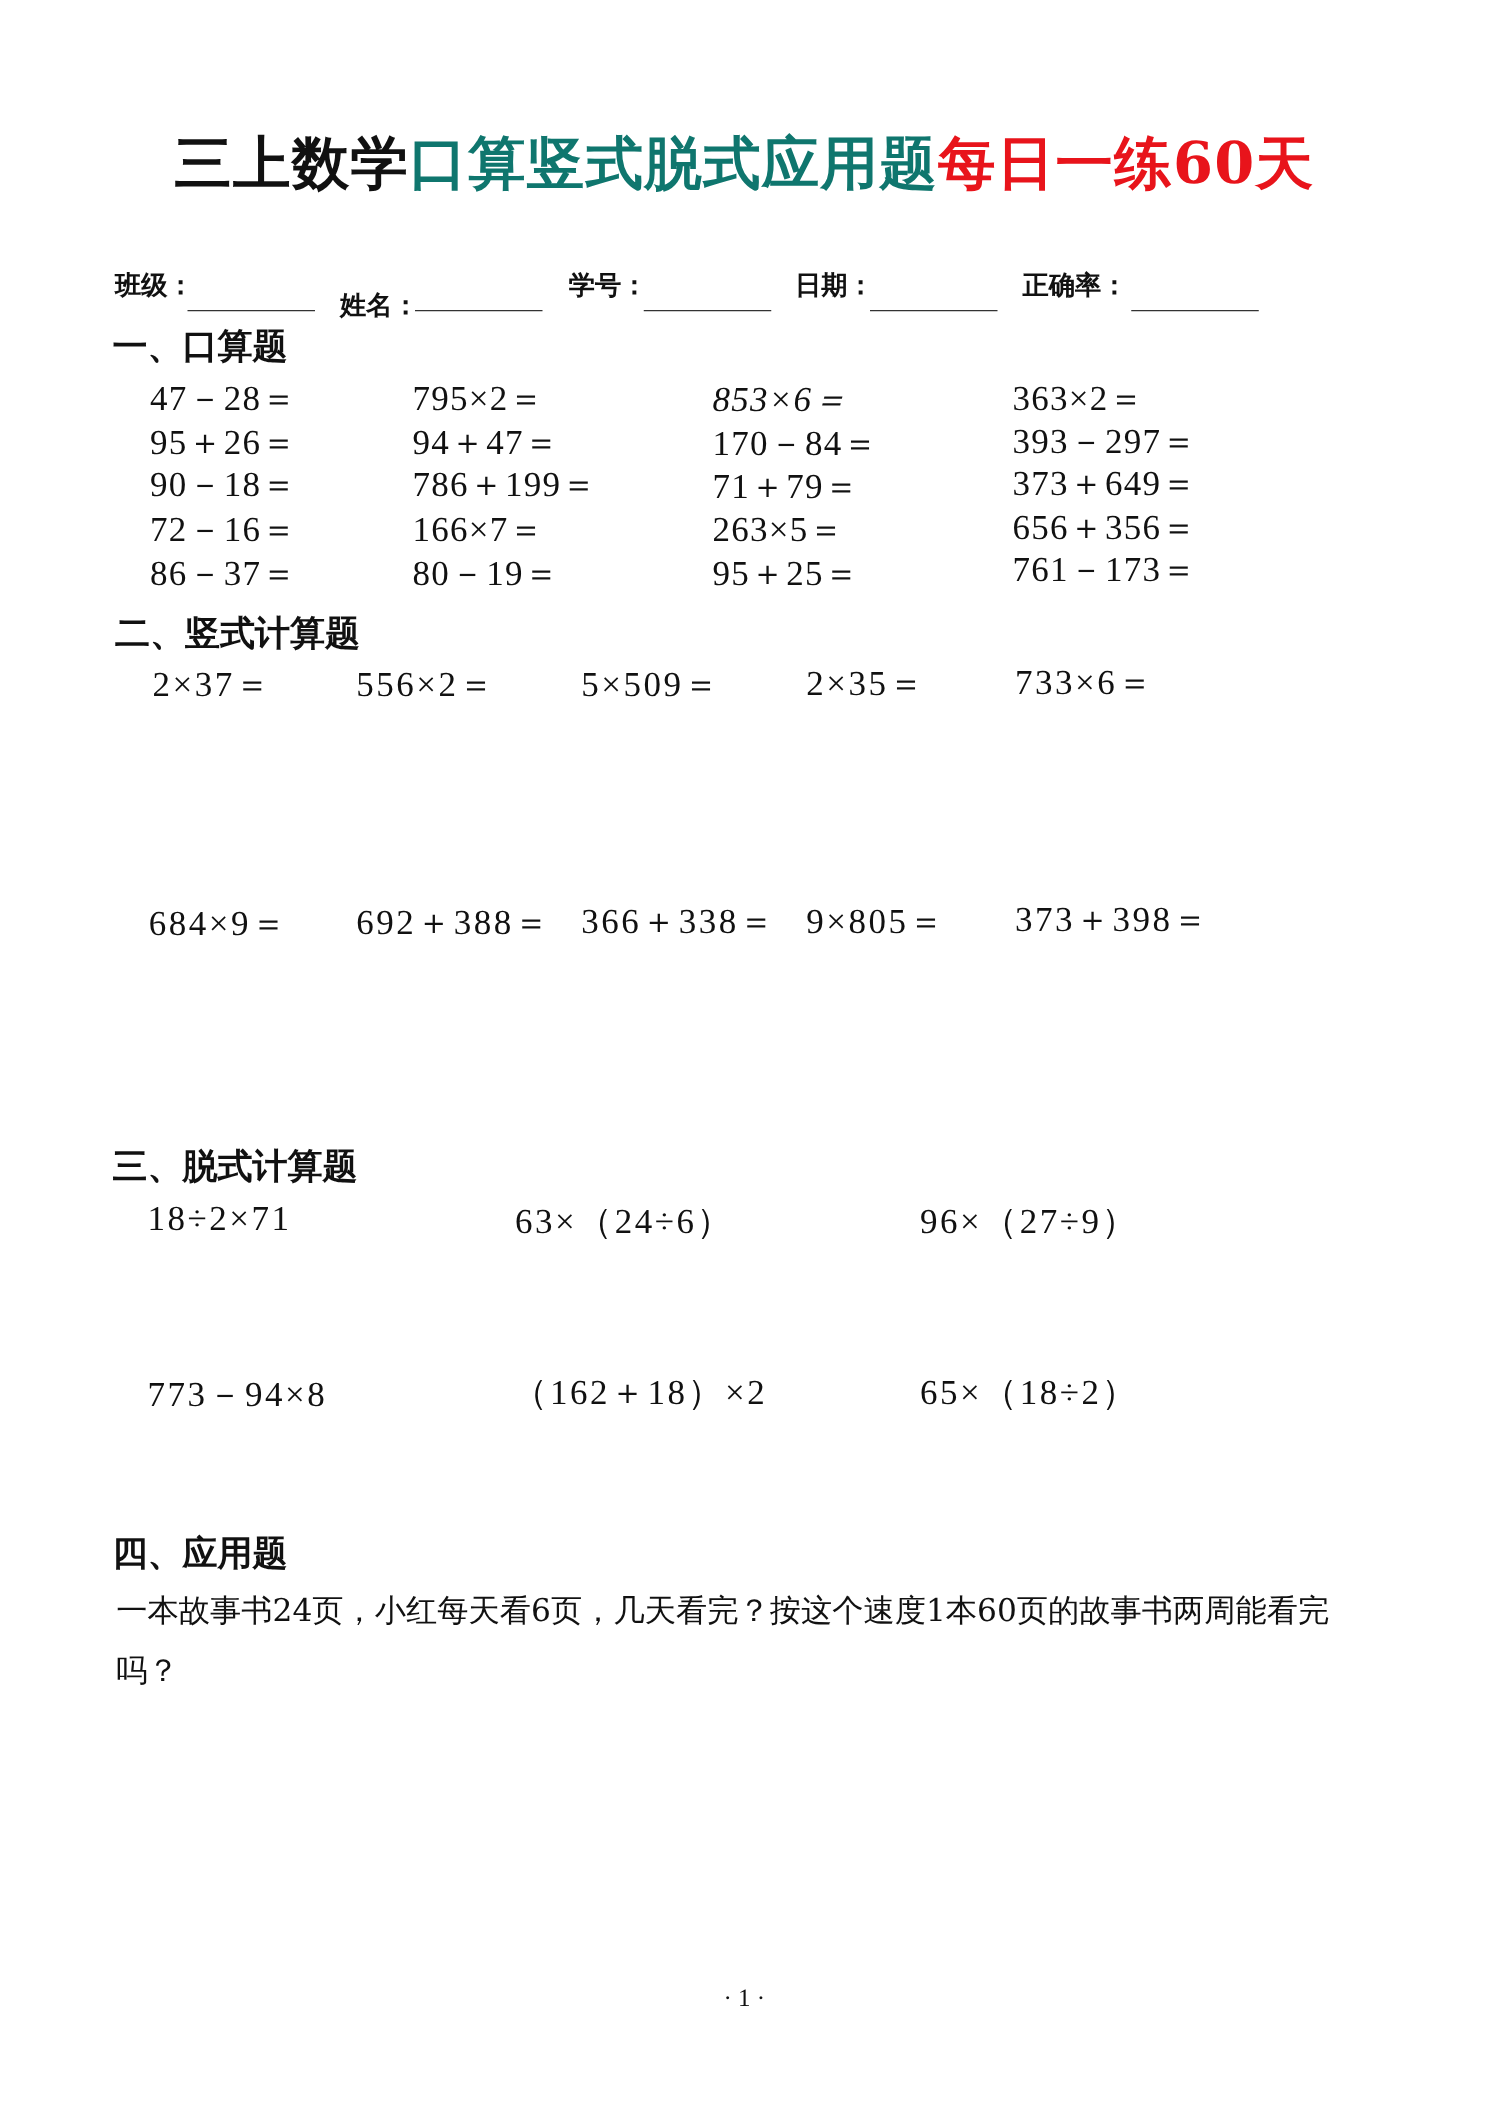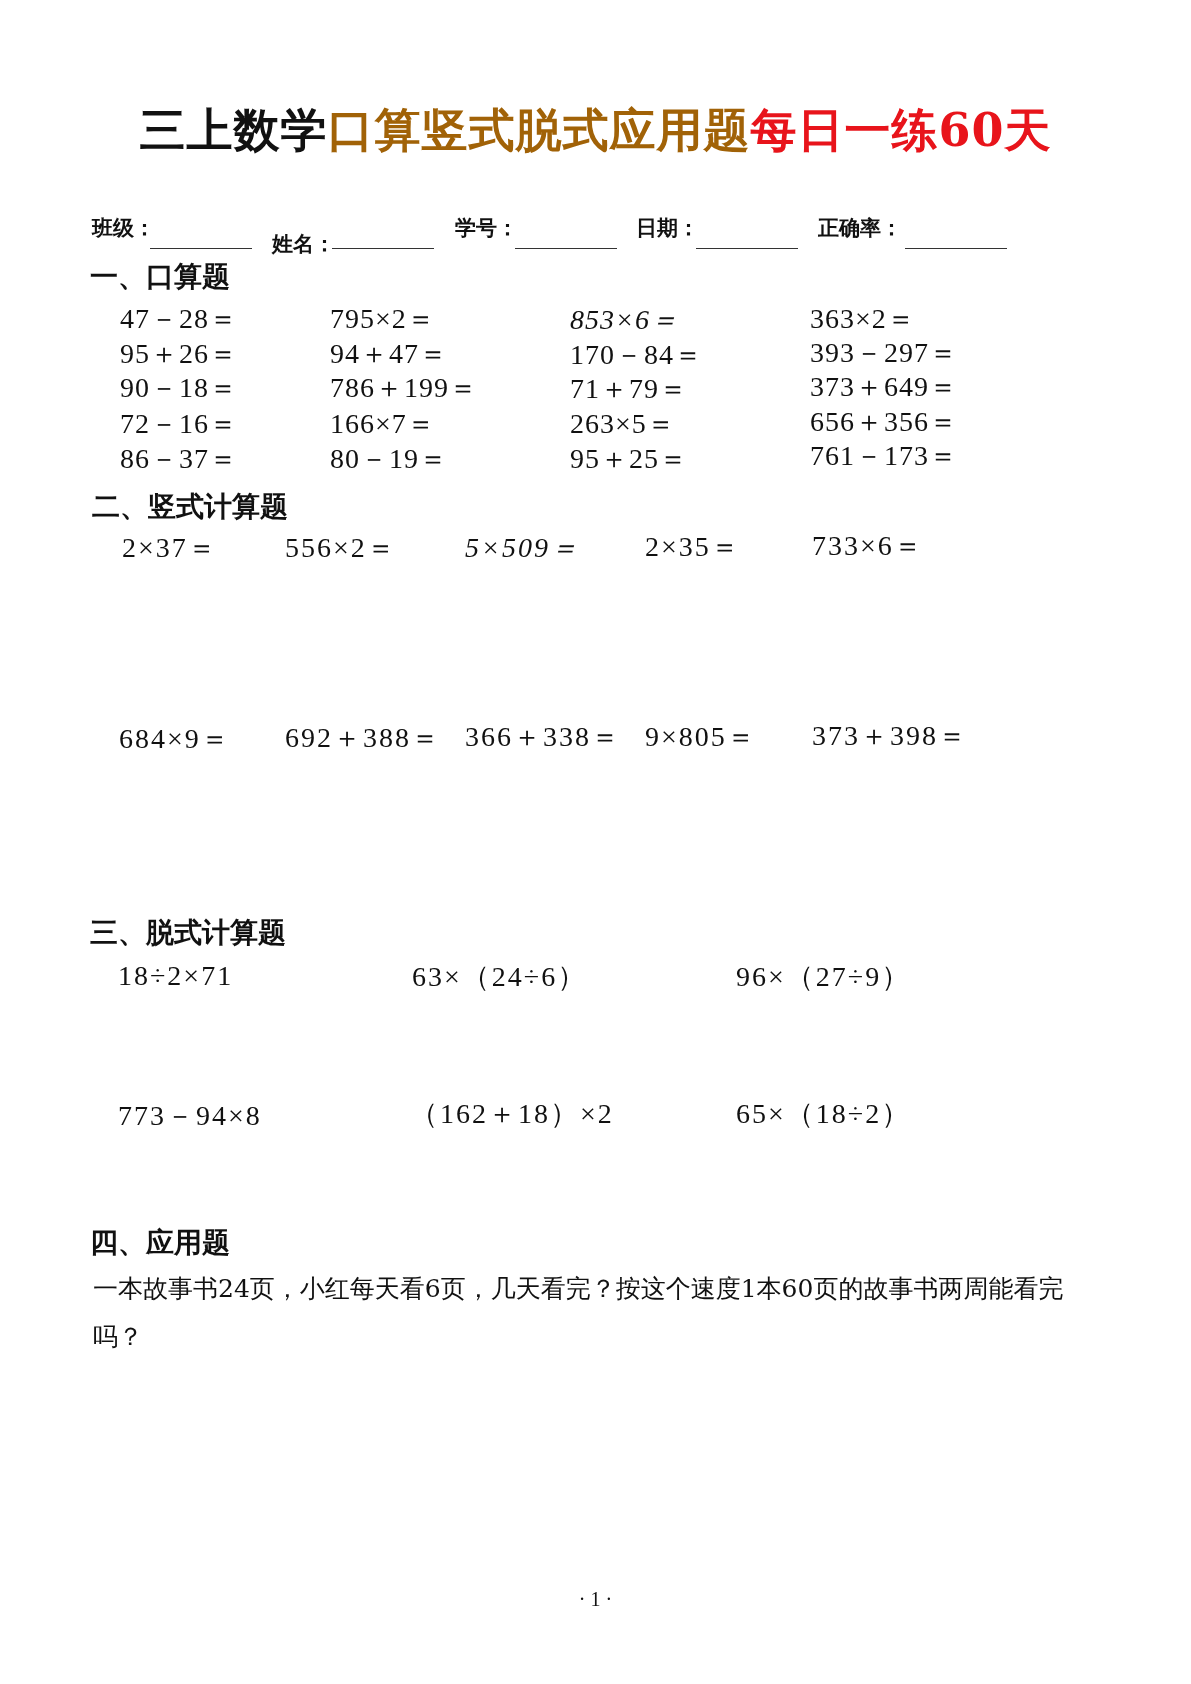--- a/index.html
+++ b/index.html
@@ -1,20 +1,20 @@
 <!DOCTYPE html>
 <html><head>
 <meta charset="utf-8">
 <style>
   html, body { margin: 0; padding: 0; background: #ffffff; }
   body { width: 1191px; height: 1684px; position: relative; overflow: hidden; color: #111; }
   .abs { position: absolute; white-space: nowrap; }
   .title { left: 0; width: 1191px; top: 100px; text-align: center; font-family: "DejaVu Serif", serif; font-size: 46px; font-weight: bold; letter-spacing: 1px; }
   .t-black { color: #111111; }
-  .t-blue { color: #a16207; }
+  .t-blue { color: #0f766e; }
   .t-red { color: #e8141b; }
   .info { font-family: "DejaVu Sans", sans-serif; font-size: 21px; font-weight: bold; top: 214px; }
   .blank { position: absolute; top: 248px; height: 0; border-bottom: 1.5px solid #333; width: 102px; }
   .section { font-family: "DejaVu Sans", sans-serif; font-size: 28px; font-weight: bold; }
   .eq { font-family: "Liberation Serif", "DejaVu Serif", serif; font-size: 28px; letter-spacing: 1px; }
   .vert { font-family: "Liberation Serif", "DejaVu Serif", serif; font-size: 28px; letter-spacing: 2px; }
   .problem { font-family: "DejaVu Serif", serif; font-size: 25px; line-height: 48px; width: 1000px; white-space: normal; }
   .page-num { left: 0; width: 1191px; text-align: center; top: 1588px; font-family: "Liberation Serif", serif; font-size: 20px; }
 </style>
 </head>
@@ -58,21 +58,21 @@
 <div class="abs eq" style="left:810px; top:300px;">363×2＝</div>
 <div class="abs eq" style="left:810px; top:334px;">393－297＝</div>
 <div class="abs eq" style="left:810px; top:368px;">373＋649＝</div>
 <div class="abs eq" style="left:810px; top:403px;text-align:center;">656＋356＝</div>
 <div class="abs eq" style="left:810px; top:437px;text-align:right;">761－173＝</div>
 
 <div class="abs section" style="left:92px; top:488px;">二、竖式计算题</div>
 
 <div class="abs vert" style="left:122px; top:529px;">2×37＝</div>
 <div class="abs vert" style="left:285px; top:529px;">556×2＝</div>
-<div class="abs vert" style="left:465px; top:529px;font-style:italic;">5×509＝</div>
+<div class="abs vert" style="left:465px; top:529px;">5×509＝</div>
 <div class="abs vert" style="left:645px; top:528px;">2×35＝</div>
 <div class="abs vert" style="left:812px; top:527px;">733×6＝</div>
 
 <div class="abs vert" style="left:119px; top:720px;">684×9＝</div>
 <div class="abs vert" style="left:285px; top:719px;">692＋388＝</div>
 <div class="abs vert" style="left:465px; top:718px;">366＋338＝</div>
 <div class="abs vert" style="left:645px; top:718px;">9×805＝</div>
 <div class="abs vert" style="left:812px; top:717px;">373＋398＝</div>
 
 <div class="abs section" style="left:90px; top:914px;">三、脱式计算题</div>

